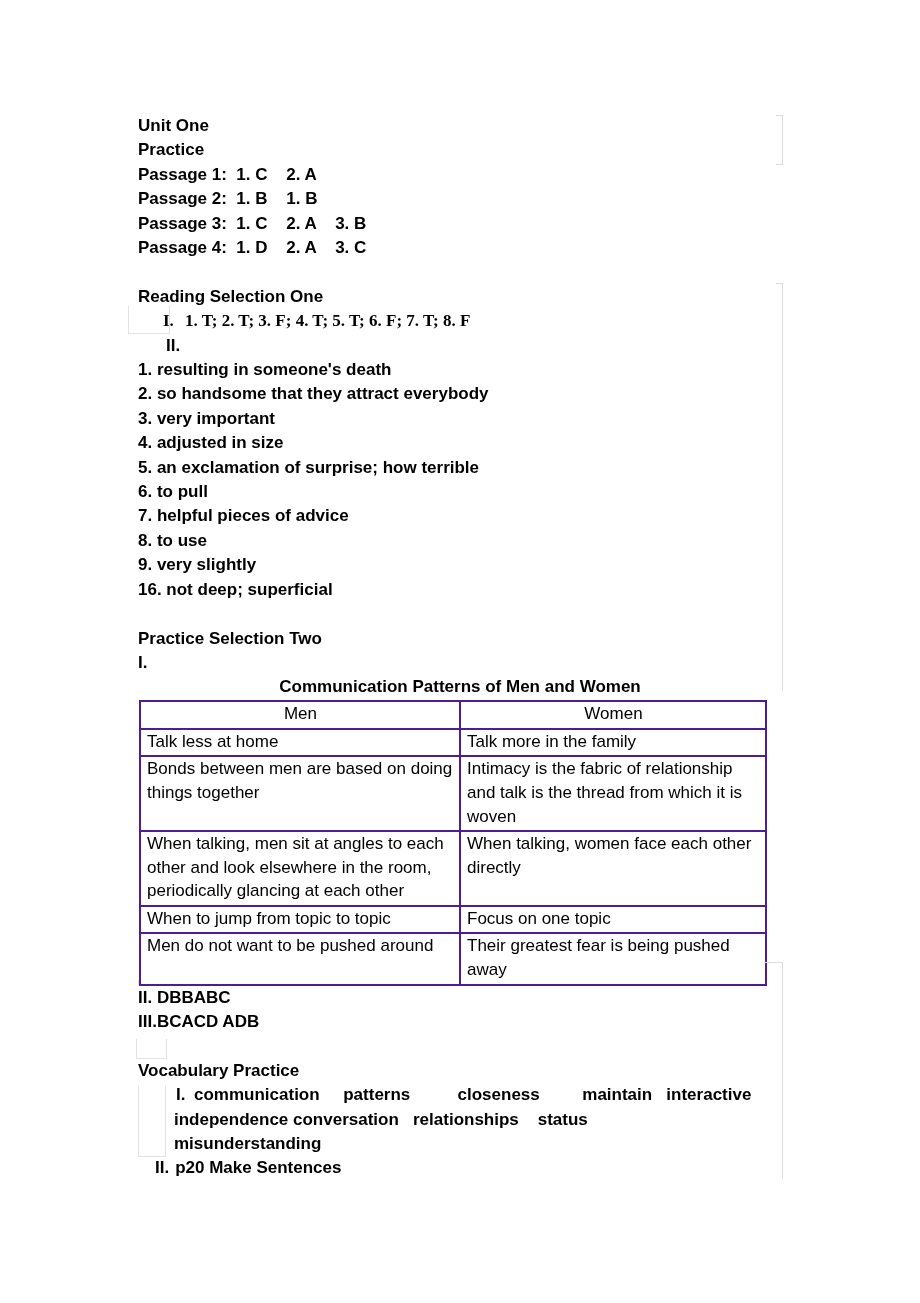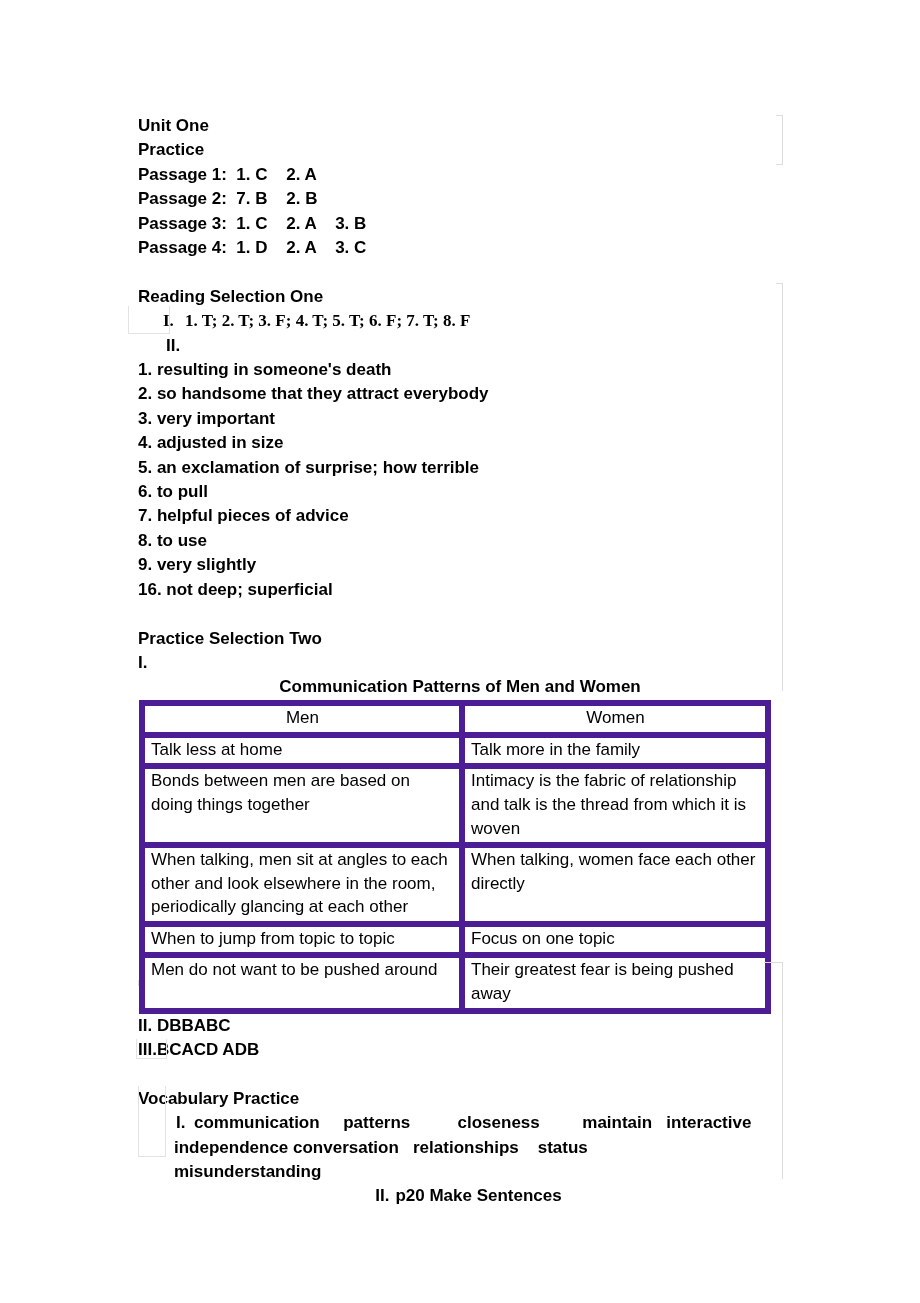--- a/index.html
+++ b/index.html
@@ -23,37 +23,37 @@
   .blank { height:24.4px; }
 
   
   .line-rs1-i  { padding-left:47px;font-family:Liberation Serif, serif; }
   .marker-rs1-i { display:inline-block; width:47px; margin-left:-47px; padding-left:25px; box-sizing:border-box; }
   .line-rs1-ii { padding-left:28px; }
 
   .line-voc-i { padding-left:56px; }
   .marker-voc-i { display:inline-block; width:42px; margin-left:-42px; padding-left:24px; box-sizing:border-box; }
   .line-voc-cont { padding-left:36px; }
-  .line-voc-ii { padding-left:17px;text-align:center; }
+  .line-voc-ii { padding-left:17px; }
   .marker-voc-ii { margin-right:6px; }
 
   .table-title { text-align:center; }
 
   table.comm {
     border-collapse:collapse;
     table-layout:fixed;
     width:626px;
     margin-left:1px;
     font-weight:400;
     font-size:17px;
     line-height:23.6px;
     color:#000;
   }
   table.comm th, table.comm td {
-    border:6px solid #4c1d95;
+    border:2px solid #4c1d95;
     padding:0 5px 2px 6px;
     vertical-align:top;
     font-weight:400;
   }
   table.comm th { text-align:center; height:24px; padding-top:0; }
   table.comm td { text-align:left; }
 
   .after-table { }
 
   
@@ -73,21 +73,21 @@
   .tick1  { left:138px; top:980px; width:1px; height:6px; background:#e3e3e3; }
 </style>
 </head>
 <body>
 
 <div class="content">
 
   <p>Unit One</p>
   <p>Practice</p>
   <p>Passage 1:  1. C    2. A</p>
-  <p>Passage 2:  7. B    2. B</p>
+  <p>Passage 2:  1. B    1. B</p>
   <p>Passage 3:  1. C    2. A    3. B</p>
   <p>Passage 4:  1. D    2. A    3. C</p>
 
   <p class="blank"></p>
 
   <p>Reading Selection One</p>
   <p class="line-rs1-i"><span class="marker-rs1-i">I.</span><span>1. T; 2. T; 3. F; 4. T; 5. T; 6. F; 7. T; 8. F</span></p>
   <p class="line-rs1-ii">II.</p>
   <p>1. resulting in someone's death</p>
   <p>2. so handsome that they attract everybody</p>

